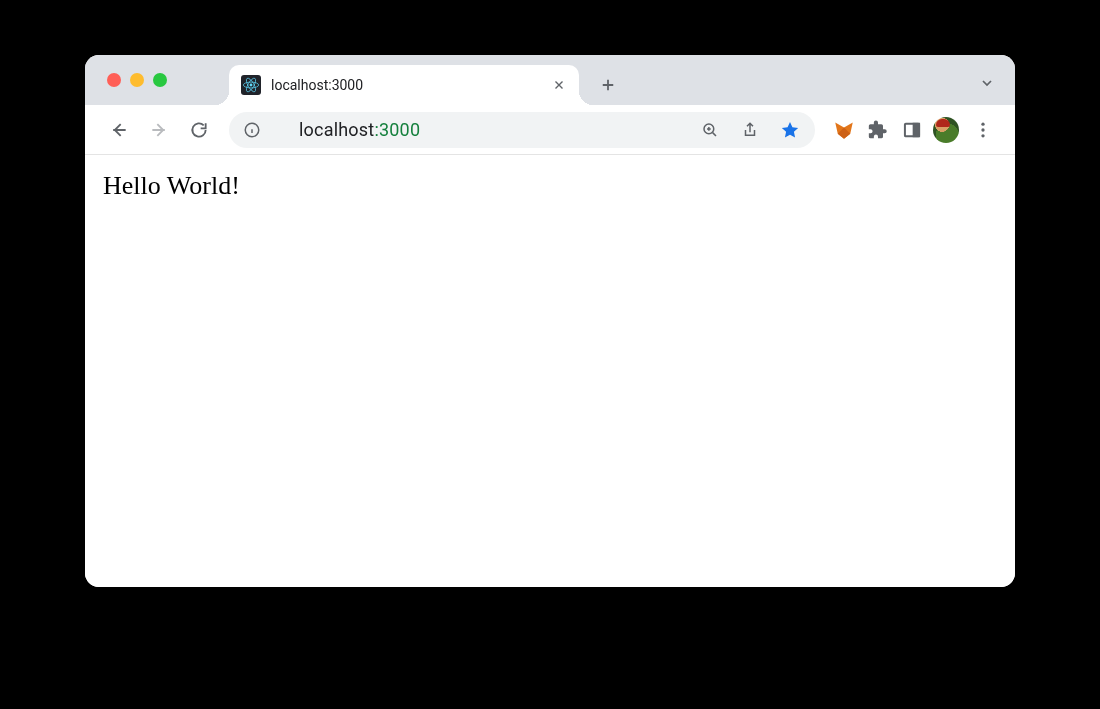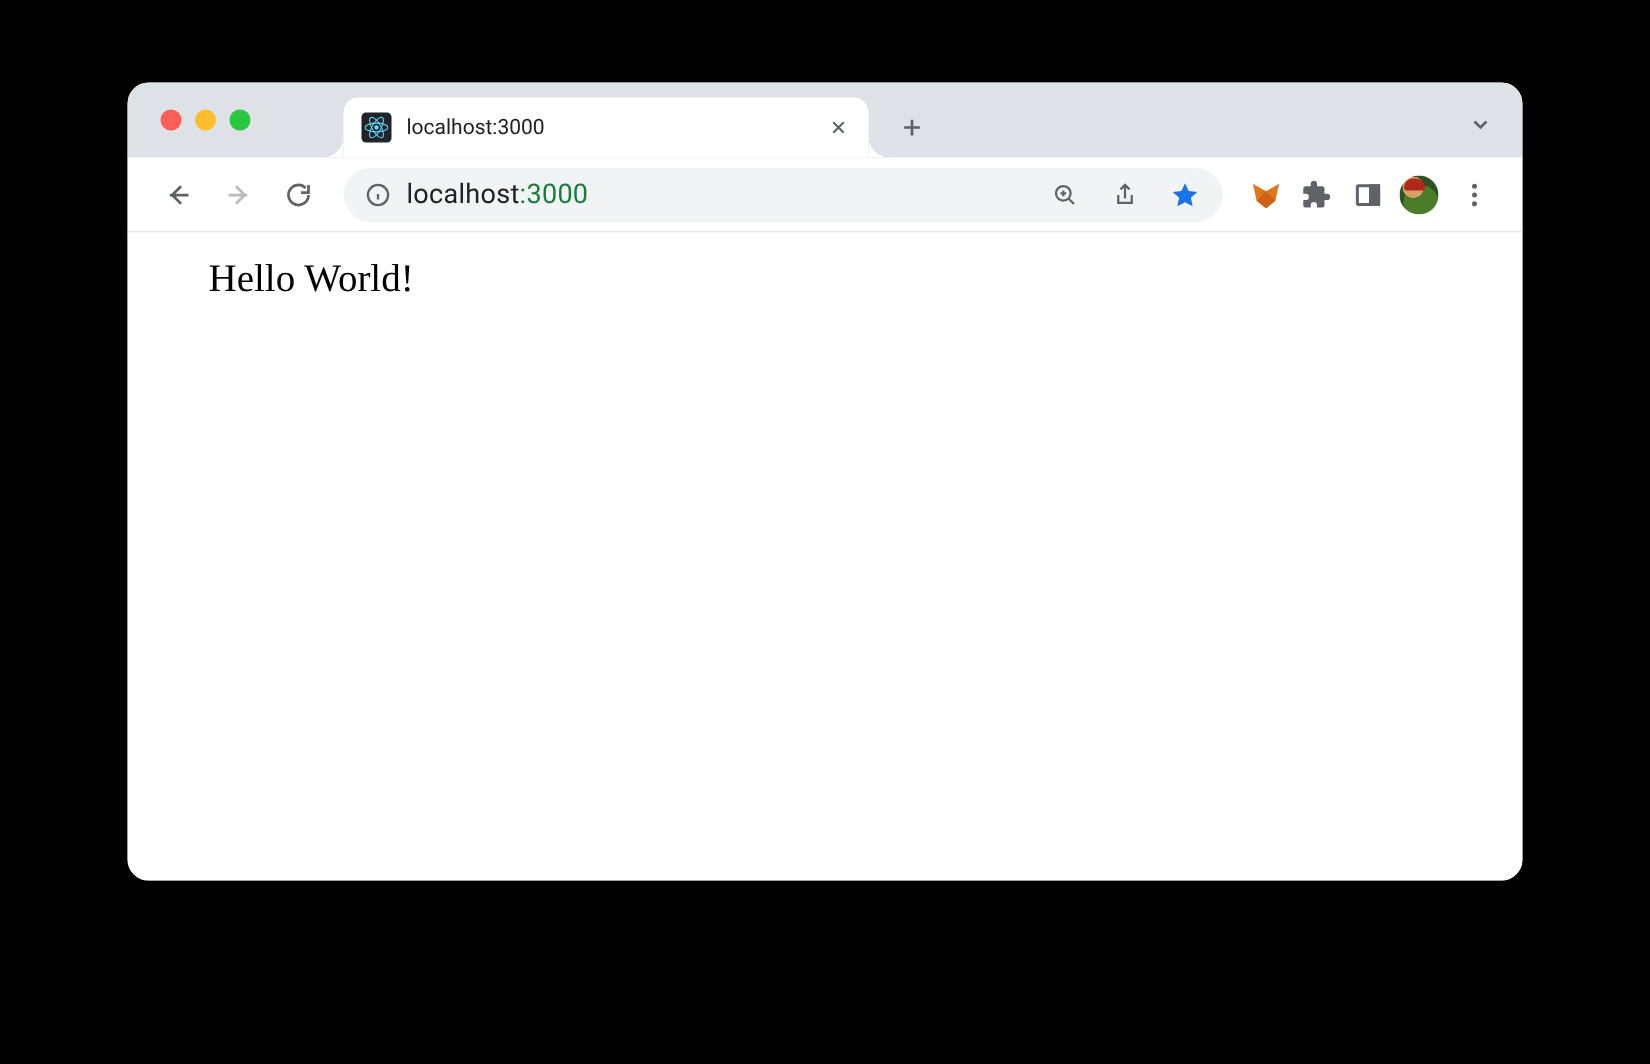--- a/index.html
+++ b/index.html
@@ -122,21 +122,21 @@
       border-radius:18px;
       margin: 0 10px 0 8px;
       display:flex;
       align-items:center;
       padding: 0 10px 0 14px;
       gap:10px;
     }
     .omnibox .info-icon{ color:#5f6368; display:flex; }
     .omnibox .info-icon svg{width:18px;height:18px;}
     .url-text{ flex:1; font-size:18px; color:#202124; letter-spacing:.2px; }
-    .url-text .host{ color:#202124; }
+    .url-text .host{ color:#202124;margin-left:28px; }
     .url-text .path{ color:#15803d; }
     .om-action{ width:30px; height:30px; display:flex; align-items:center; justify-content:center; color:#5f6368;}
     .om-action svg{width:18px;height:18px;}
     .om-action.star svg{fill:#1a73e8; width:20px;height:20px;}
 
     .ext-icon, .profile-icon{
       width:30px; height:30px;
       display:flex; align-items:center; justify-content:center;
       color:#5f6368;
     }
@@ -154,21 +154,20 @@
     
     .viewport{
       flex:1;
       background:#fff;
       padding: 16px 18px;
     }
     .page-text{
       font-family: "Times New Roman", Times, serif;
       font-size: 26px;
       color:#000;
-      margin-left:36px;
     }
   </style>
 </head>
 <body>
 
 <div class="browser-window">
 
   <div class="tab-strip">
     <div class="traffic-lights">
       <div class="tl red"></div>

